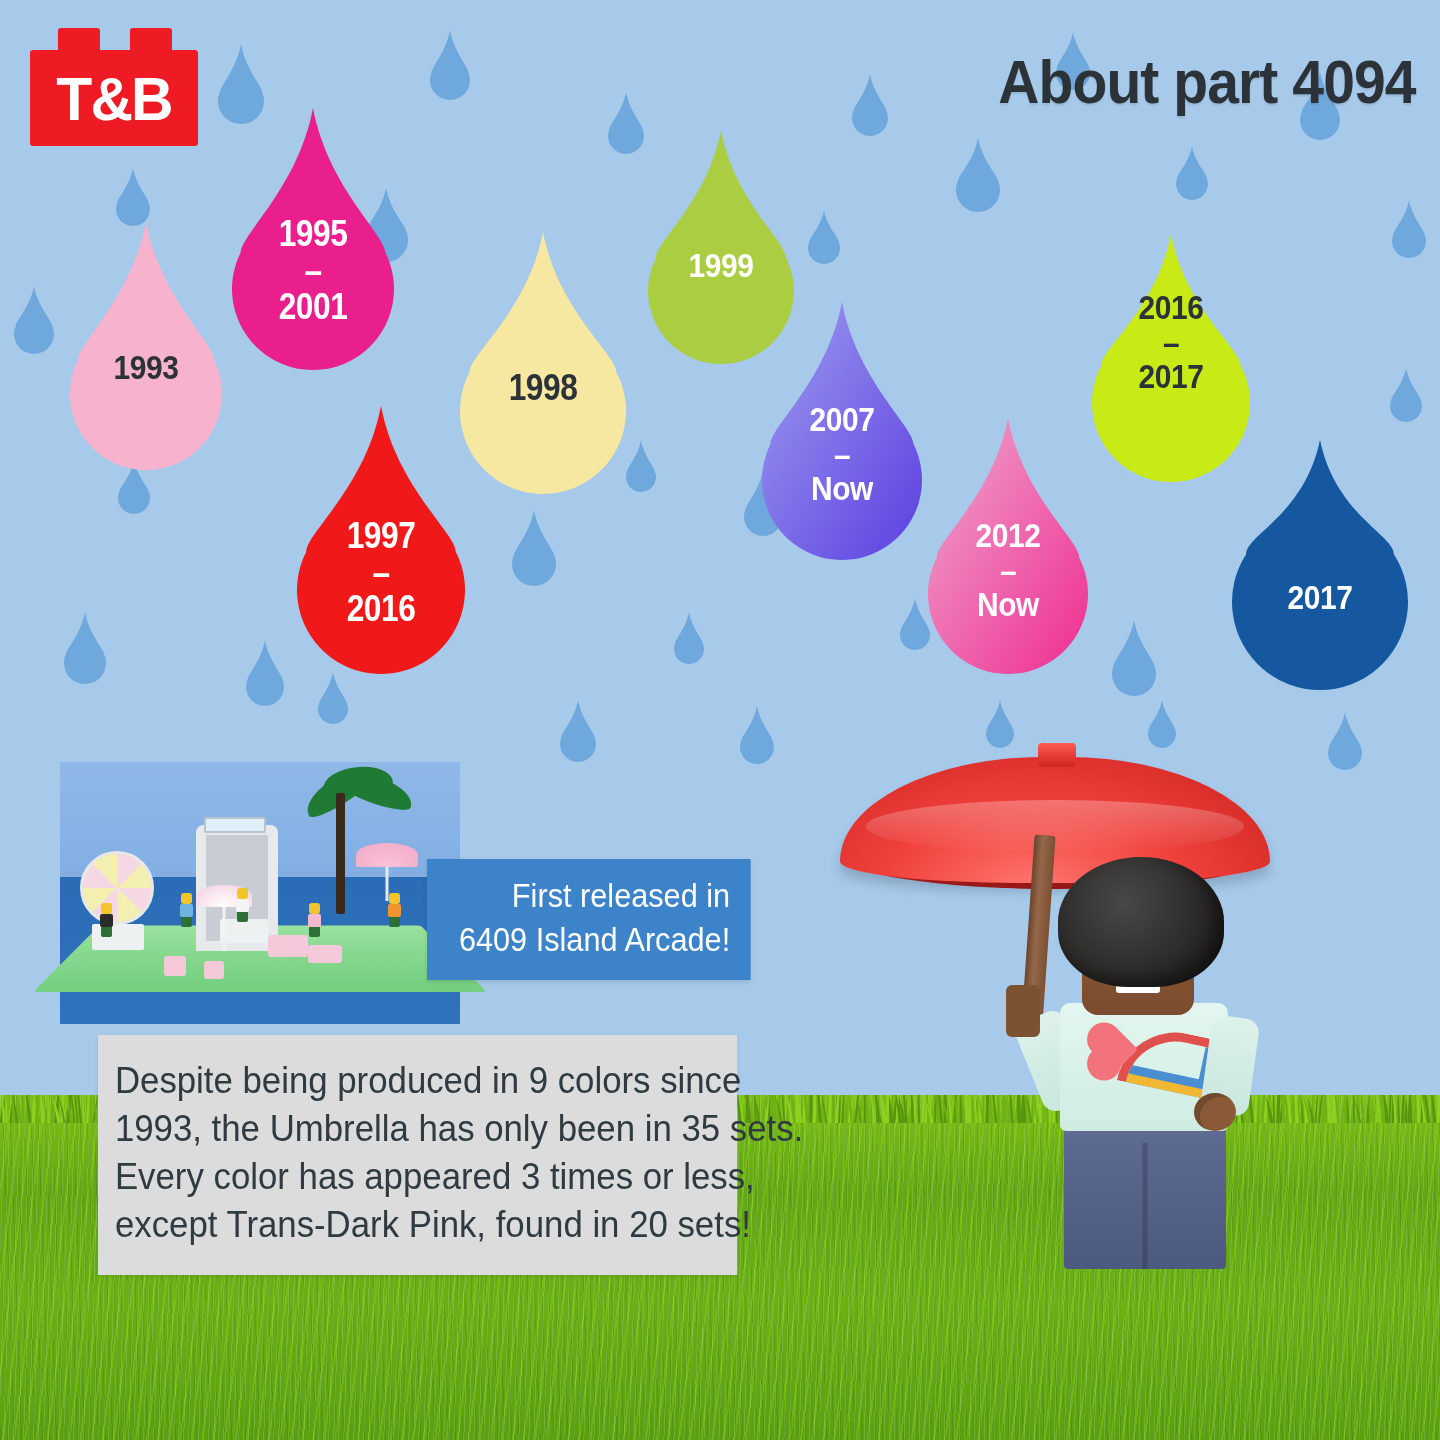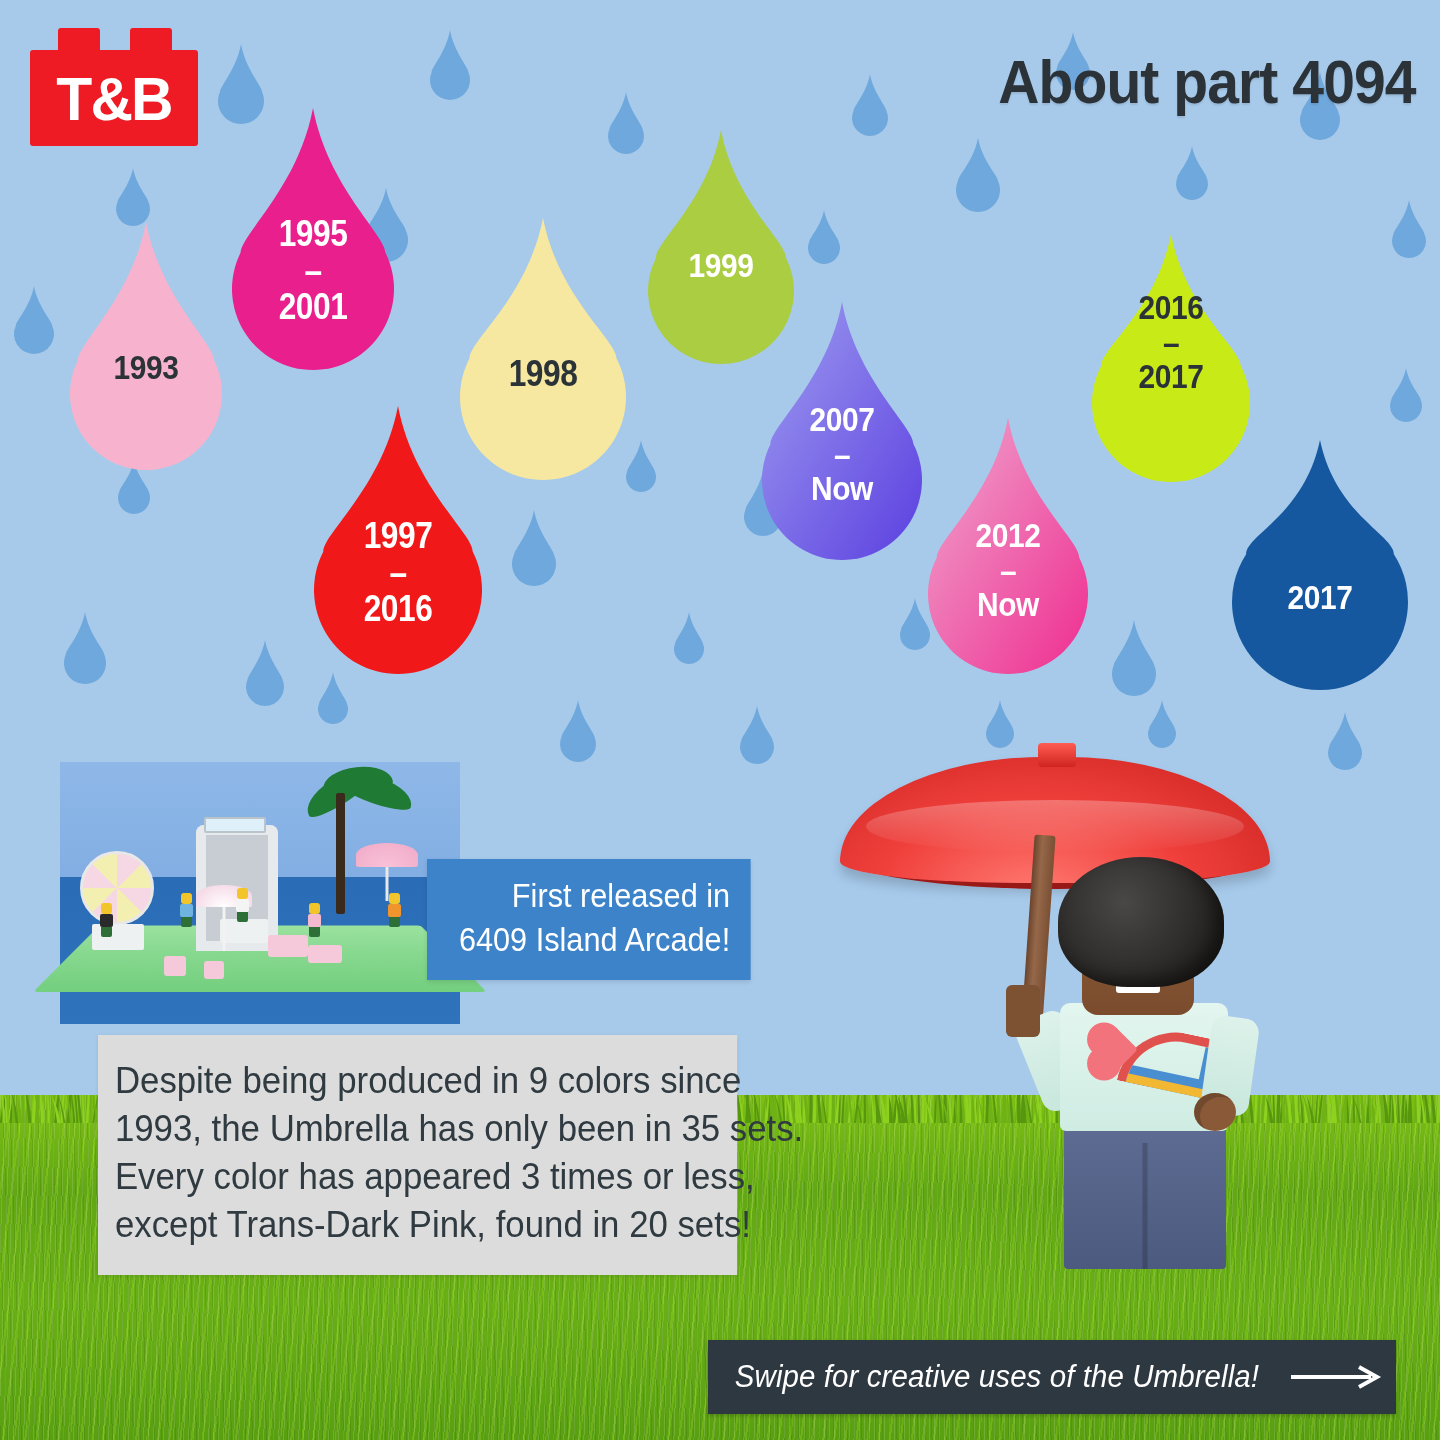--- a/index.html
+++ b/index.html
@@ -524,29 +524,29 @@
           <div class="drop-label" style="top: 128px; font-size: 34px; color: rgb(43, 50, 56);">1993</div>
         </div>
         <div class="drop" style="left: 232px; top: 108px; width: 162px; height: 262px;">
           <svg viewBox="0 0 162 262">
             <path d="M 81 0 C 95.58 78.6, 153.43643859421712 126.9313812154696, 153.43643859421712 144.7513812154696 A 81 81 0 1 1 8.563561405782863 144.7513812154696 C 8.563561405782863 126.9313812154696, 66.42 78.6, 81 0 Z" fill="#e81f8c"></path>
           </svg>
           <div class="drop-label" style="top: 108px; font-size: 36px; color: rgb(255, 255, 255);">1995
 –
 2001</div>
         </div>
-        <div class="drop" style="left: 314px; top: 406px; width: 168px; height: 268px;">
+        <div class="drop" style="left: 297px; top: 406px; width: 168px; height: 268px;">
           <svg viewBox="0 0 168 268">
             <path d="M 84 0 C 99.12 80.39999999999999, 158.7358296562267 127.17217391304347, 158.7358296562267 145.65217391304347 A 84 84 0 1 1 9.264170343773287 145.65217391304347 C 9.264170343773287 127.17217391304347, 68.88 80.39999999999999, 84 0 Z" fill="#f01818"></path>
           </svg>
           <div class="drop-label" style="top: 112px; font-size: 36px; color: rgb(255, 255, 255);">1997
 –
 2016</div>
         </div>
-        <div class="drop" style="left: 460px; top: 218px; width: 166px; height: 262px;">
+        <div class="drop" style="left: 460px; top: 232px; width: 166px; height: 262px;">
           <svg viewBox="0 0 166 262">
             <path d="M 83 0 C 97.94 78.6, 156.5379169131941 122.25396648044692, 156.5379169131941 140.51396648044692 A 83 83 0 1 1 9.462083086805904 140.51396648044692 C 9.462083086805904 122.25396648044692, 68.06 78.6, 83 0 Z" fill="#f6e8a0"></path>
           </svg>
           <div class="drop-label" style="top: 138px; font-size: 36px; color: rgb(43, 50, 56);">1998</div>
         </div>
         <div class="drop" style="left: 648px; top: 130px; width: 146px; height: 234px;">
           <svg viewBox="0 0 146 234">
             <path d="M 73 0 C 86.14 70.2, 138.06482242830327 111.84062111801242, 138.06482242830327 127.90062111801242 A 73 73 0 1 1 7.935177571696741 127.90062111801242 C 7.935177571696741 111.84062111801242, 59.86 70.2, 73 0 Z" fill="#aacd42"></path>
           </svg>
           <div class="drop-label" style="top: 118px; font-size: 34px; color: rgb(255, 255, 255);">1999</div>
@@ -1154,23 +1154,14 @@
     <div class="mf-hair"></div>
   </div>
 
   <div id="panel">
     <span>Despite being produced in 9 colors since</span>
     <span>1993, the Umbrella has only been in 35 sets.</span>
     <span>Every color has appeared 3 times or less,</span>
     <span>except Trans-Dark Pink, found in 20 sets!</span>
   </div>
 
-  <div id="swipe">
-    <span class="label">Swipe for creative uses of the Umbrella!</span>
-    <span class="arrow">
-      <svg width="92" height="24" viewBox="0 0 92 24">
-        <line x1="0" y1="12" x2="80" y2="12" stroke="#ffffff" stroke-width="4"></line>
-        <polyline points="68,2 86,12 68,22" fill="none" stroke="#ffffff" stroke-width="4"></polyline>
-      </svg>
-    </span>
-  </div>
 
 </div>
 
 </body></html>

